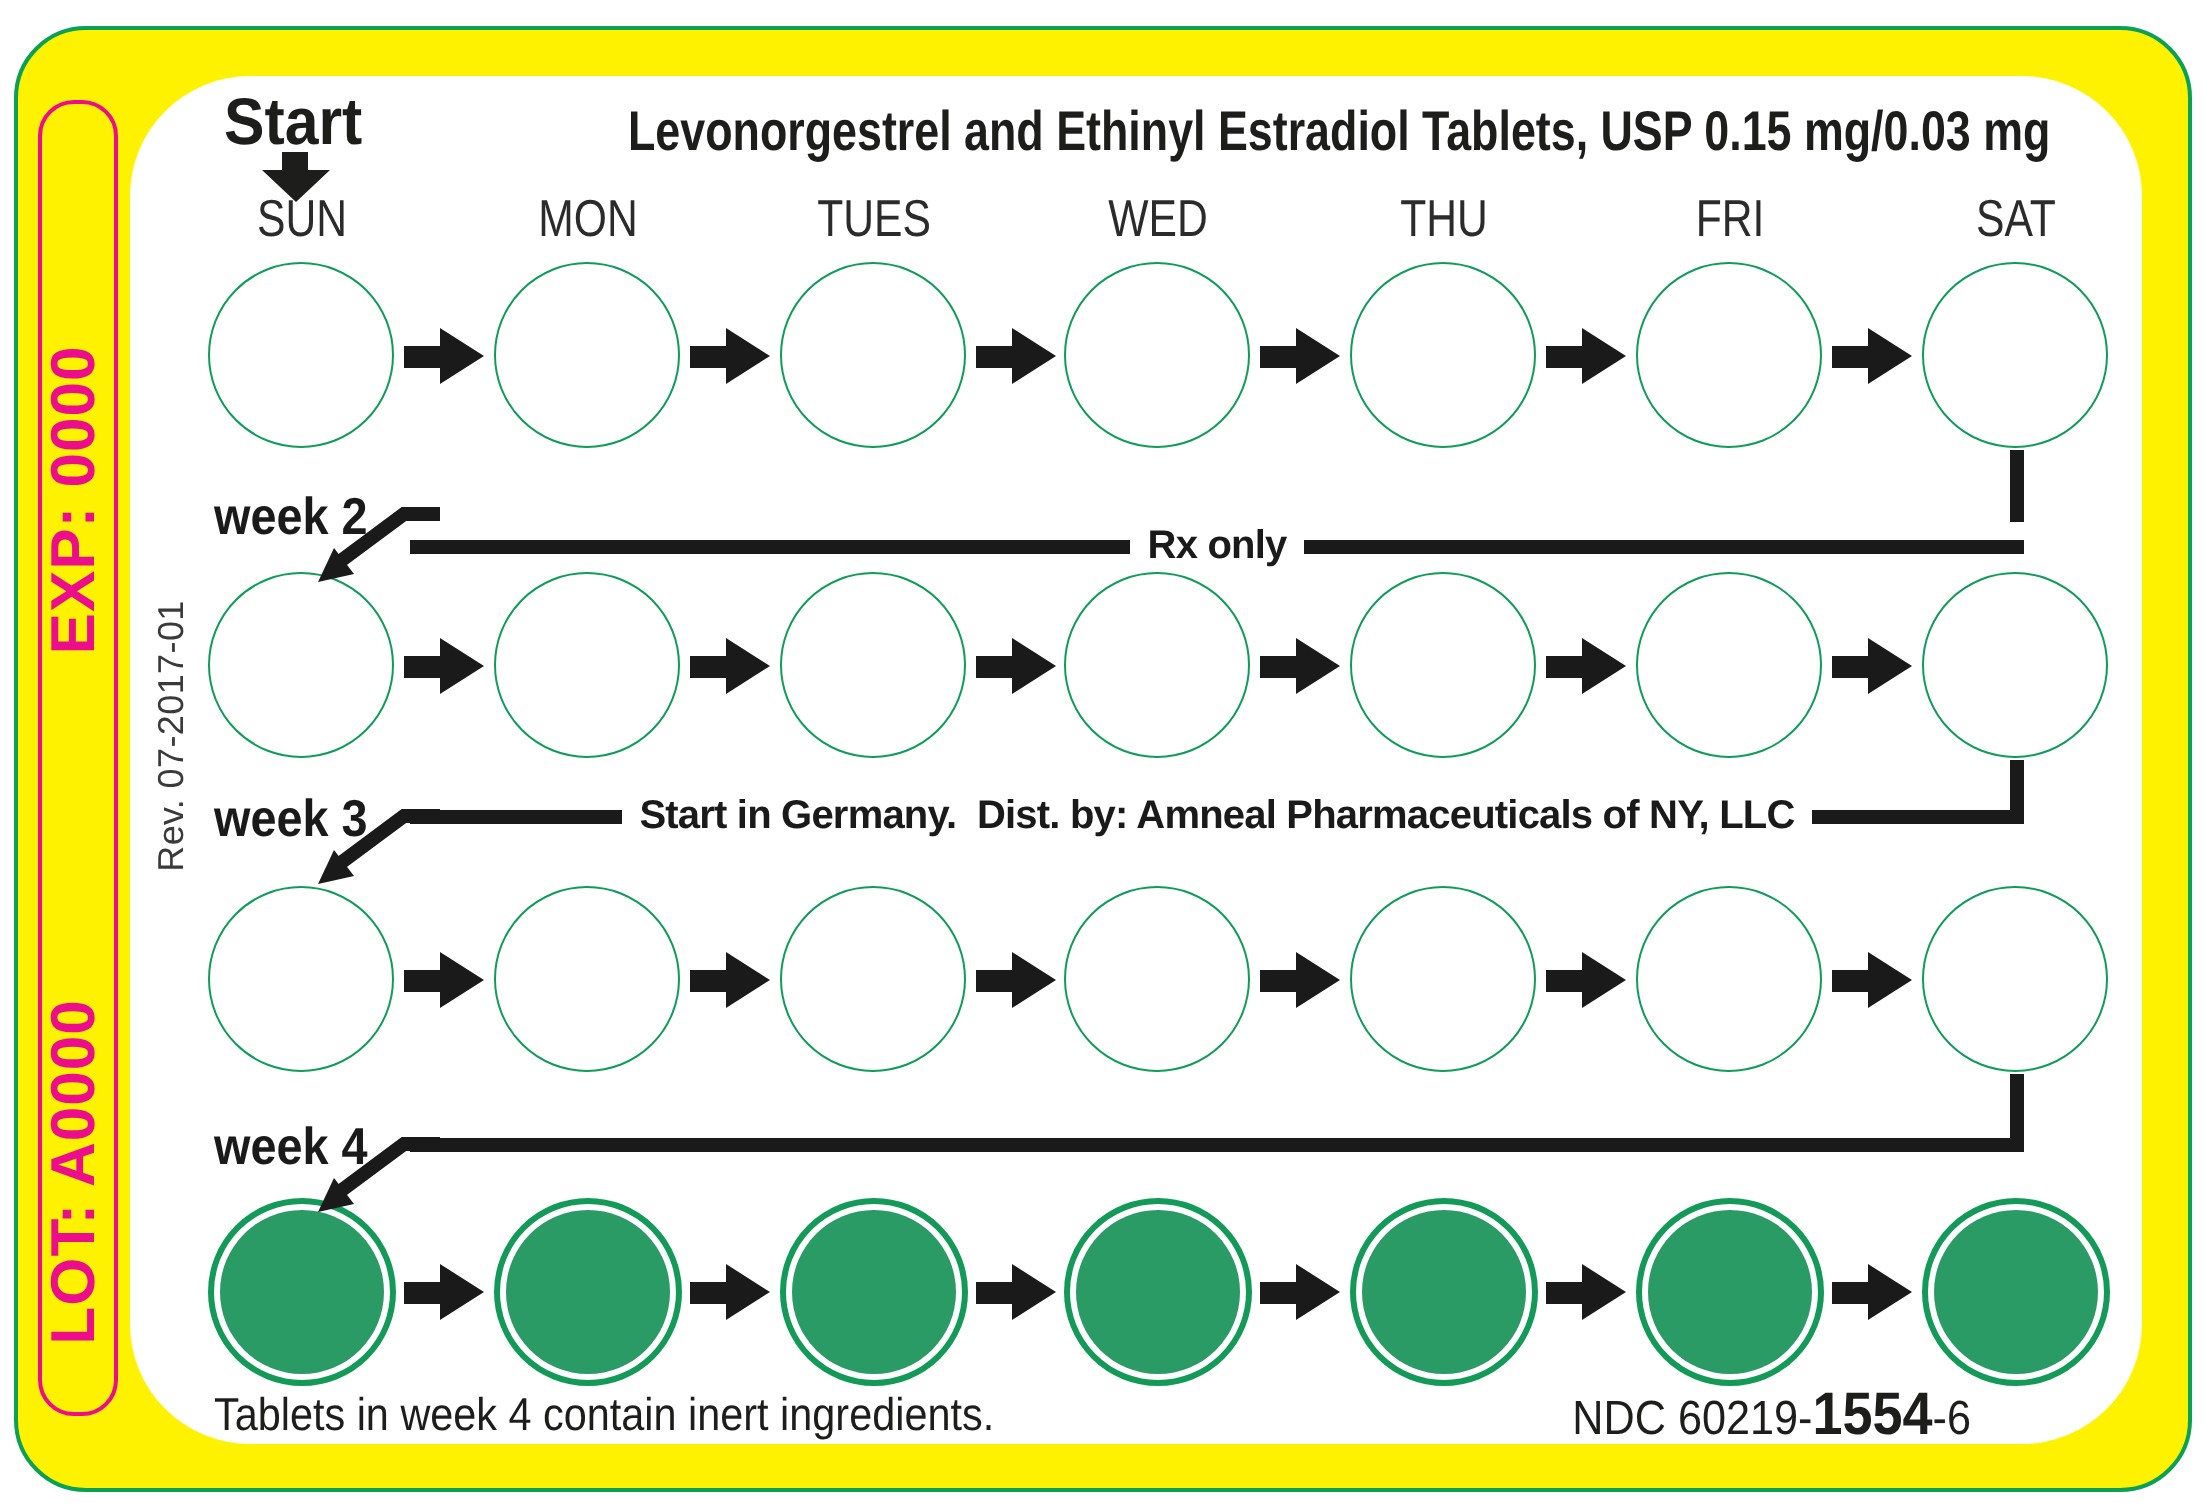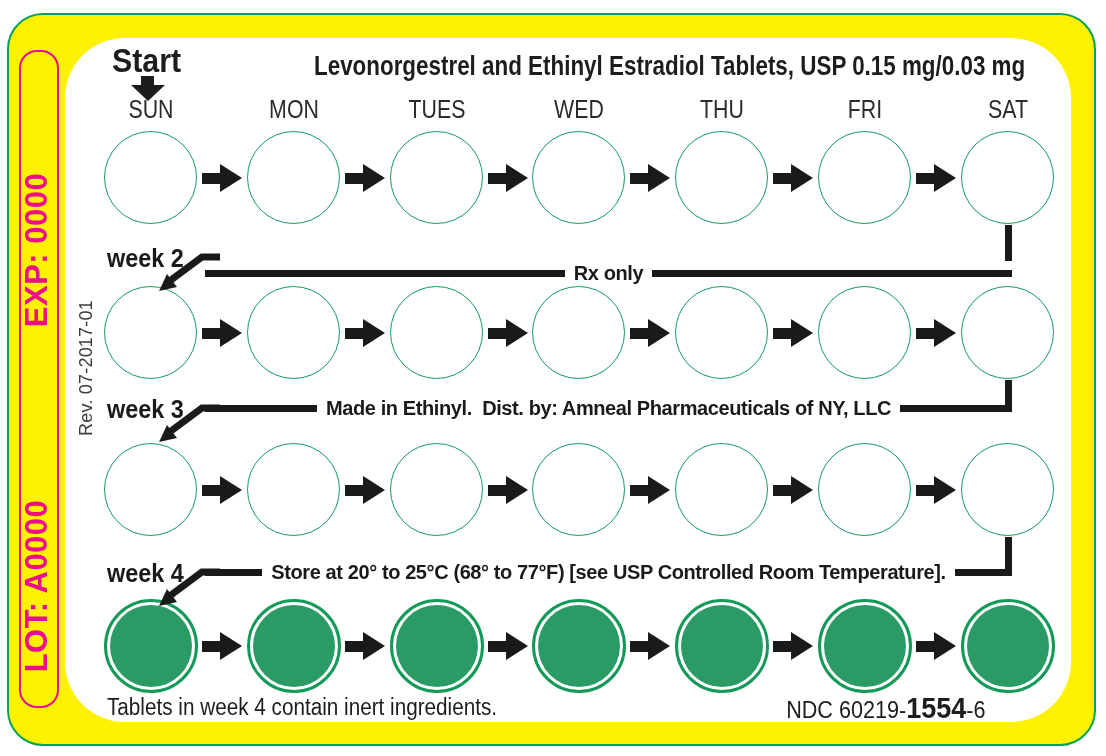--- a/index.html
+++ b/index.html
@@ -165,32 +165,31 @@
   </div>
   <div class="riser" style="top:225px;height:36px;"></div>
 
   <div class="wk-label" style="top:394px;">week 3</div>
   <svg class="diag" style="top:404px;" viewBox="0 0 70 46">
     <path d="M70 4 L52 4 L21 27" stroke="#1a1a1a" stroke-width="7" fill="none"></path>
     <polygon points="9,38 27,34 17,21" fill="#1a1a1a"></polygon>
   </svg>
   <div class="connector" style="top:395px;">
     <div class="cline"></div>
-    <div class="ctext">Made in Ethinyl.  Dist. by: Amneal Pharmaceuticals of NY, LLC</div>
+    <div class="ctext">Start in Germany.  Dist. by: Amneal Pharmaceuticals of NY, LLC</div>
     <div class="cline"></div>
   </div>
   <div class="riser" style="top:380px;height:32px;"></div>
 
   <div class="wk-label" style="top:558px;">week 4</div>
   <svg class="diag" style="top:568px;" viewBox="0 0 70 46">
     <path d="M70 4 L52 4 L21 27" stroke="#1a1a1a" stroke-width="7" fill="none"></path>
     <polygon points="9,38 27,34 17,21" fill="#1a1a1a"></polygon>
   </svg>
   <div class="connector" style="top:559px;">
     <div class="cline"></div>
-    <div class="ctext">Store at 20° to 25°C (68° to 77°F) [see USP Controlled Room Temperature].</div>
     <div class="cline"></div>
   </div>
   <div class="riser" style="top:537px;height:39px;"></div>
 
   <div class="footnote">Tablets in week 4 contain inert ingredients.</div>
   <div class="ndc"><span>NDC 60219-</span><b>1554</b><span>-6</span></div>
 </div>
 
 </body></html>

